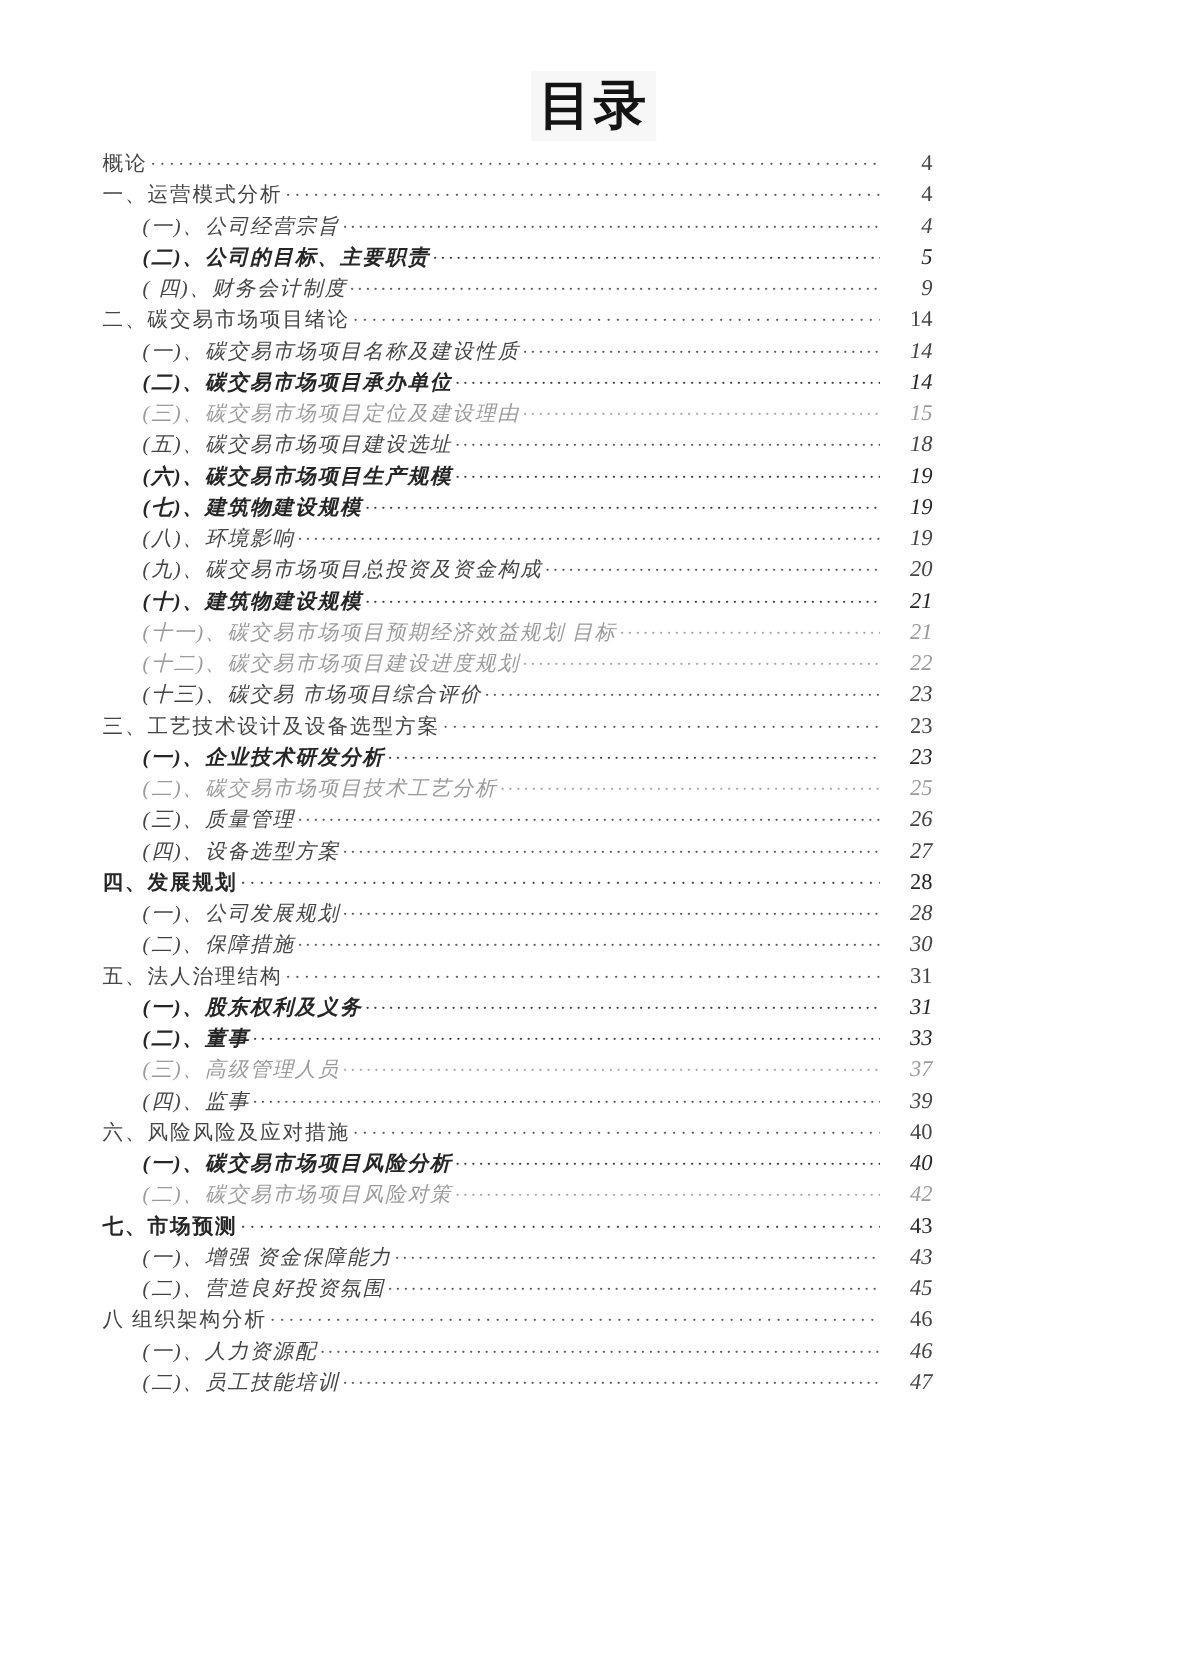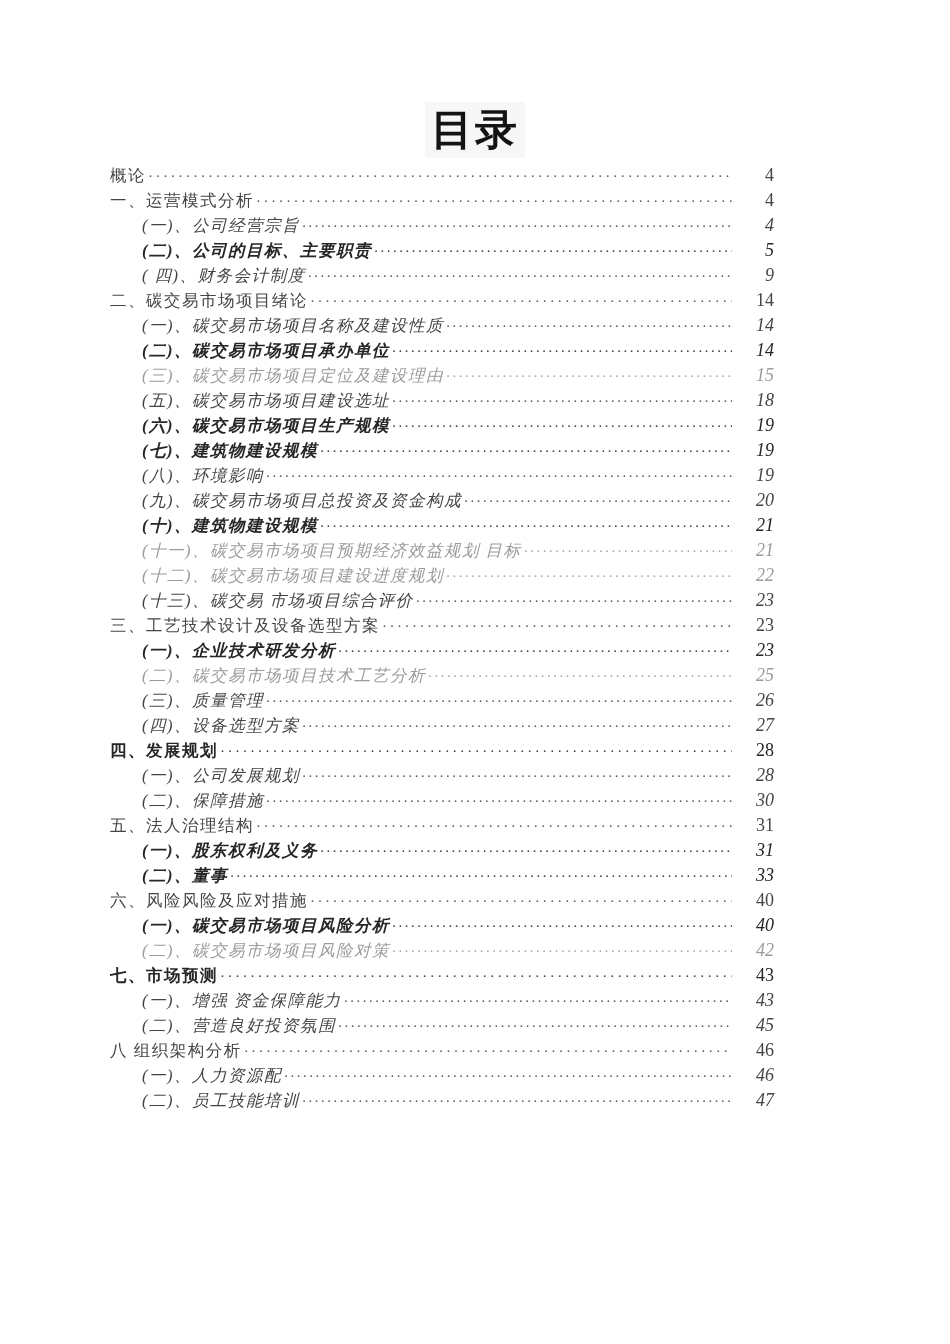--- a/index.html
+++ b/index.html
@@ -12,40 +12,40 @@
     height: 1344px;
     overflow: hidden;
     font-family: "Liberation Serif", "DejaVu Serif", serif;
   }
   .page {
     position: relative;
     width: 950px;
     height: 1344px;
     background: var(--c-bg, #ffffff);
     box-sizing: border-box;
-    padding-top: 102px;
+    padding-top: 57px;
   }
   .doc-title {
     margin: 0 0 0 143px;
     width: 664px;
     height: 56px;
     line-height: 56px;
     text-align: center;
     font-size: 42px;
     font-weight: 700;
     letter-spacing: 2px;
     color: #141414;
   }
   .doc-title .title-box {
     display: inline-block;
     background: #f7f7f7;
     padding: 0 6px;
   }
   .toc {
-    margin: 5px 0 0 110px;
+    margin: 5px 0 0 82px;
     width: 664px;
   }
   .row {
     display: flex;
     align-items: baseline;
     height: 25px;
     line-height: 25px;
     font-size: 16.5px;
     cursor: default;
   }
@@ -226,20 +226,30 @@
       <div class="row l1 bold">
         <span class="label">(一)、股东权利及义务</span>
         <span class="dots"></span>
         <span class="pagenum">31</span>
       </div>
       <div class="row l1 bold">
         <span class="label">(二)、董事</span>
         <span class="dots"></span>
         <span class="pagenum">33</span>
       </div>
+      <div class="row l1 light">
+        <span class="label">(三)、高级管理人员</span>
+        <span class="dots"></span>
+        <span class="pagenum">37</span>
+      </div>
+      <div class="row l1 regular">
+        <span class="label">(四)、监事</span>
+        <span class="dots"></span>
+        <span class="pagenum">39</span>
+      </div>
       <div class="row l0 regular">
         <span class="label">六、风险风险及应对措施</span>
         <span class="dots"></span>
         <span class="pagenum">40</span>
       </div>
       <div class="row l1 bold">
         <span class="label">(一)、碳交易市场项目风险分析</span>
         <span class="dots"></span>
         <span class="pagenum">40</span>
       </div>

